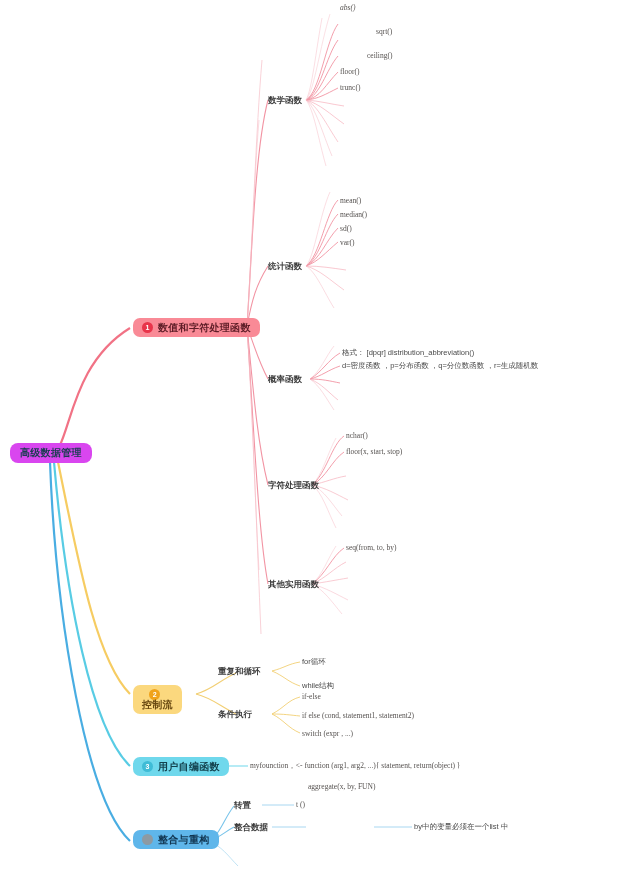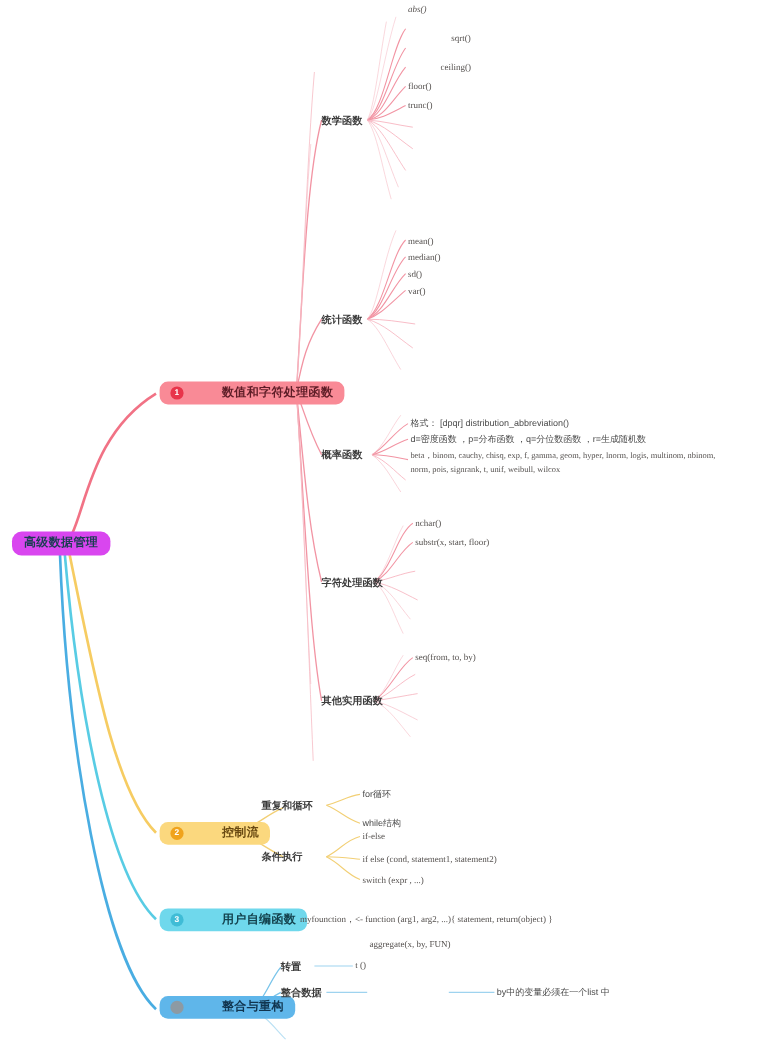--- a/index.html
+++ b/index.html
@@ -33,31 +33,30 @@
   
   .pill {
     display: inline-flex;
     align-items: center;
     border-radius: 7px;
     padding: 4px 9px;
     font-size: 10px;
     font-weight: bold;
     letter-spacing: .3px;
     line-height: 1;
-    gap: 27px;
   }
   .pill-root {
     background: #d946ef;
     color: #1b3d52;
     font-size: 10px;
     padding: 5px 10px;
     border-radius: 8px;
   }
   .pill-b1 { background: #f98a96; color: #5e1d27; }
-  .pill-b2 { background: #fbd87e; color: #6a4a12; }
+  .pill-b2 { background: #fbd87e; color: #6a4a12; flex-direction: column; }
   .pill-b3 { background: #6fd8ec; color: #14434f; }
   .pill-b4 { background: #5fb6ea; color: #10344f; }
 
   .badge {
     display: inline-block;
     width: 11px;
     height: 11px;
     border-radius: 50%;
     margin-right: 5px;
     font-size: 7px;
@@ -210,24 +209,23 @@
   <div class="node txt-leaf" style="left:340px; top:67px;">floor()</div>
   <div class="node txt-leaf" style="left:340px; top:83px;">trunc()</div>
 
   <div class="node txt-leaf" style="left:340px; top:196px;">mean()</div>
   <div class="node txt-leaf" style="left:340px; top:210px;">median()</div>
   <div class="node txt-leaf" style="left:340px; top:224px;">sd()</div>
   <div class="node txt-leaf" style="left:340px; top:238px;">var()</div>
 
   <div class="node txt-mix" style="left:342px; top:348px;">格式： [dpqr] distribution_abbreviation()</div>
   <div class="node txt-mix" style="left:342px; top:361px;">d=密度函数 ，p=分布函数 ，q=分位数函数 ，r=生成随机数</div>
-  <div class="node txt-leaf-wide" style="left:342px; top:375px; width:256px; white-space:normal;">beta，binom, cauchy, chisq, exp, f, gamma, geom, hyper, lnorm, logis, multinom, nbinom, norm, pois, signrank, t, unif, weibull, wilcox</div>
 
   <div class="node txt-leaf" style="left:346px; top:431px;">nchar()</div>
-  <div class="node txt-leaf" style="left:346px; top:447px;">substr(x, start, floor)</div>
+  <div class="node txt-leaf" style="left:346px; top:447px;">floor(x, start, stop)</div>
 
   <div class="node txt-leaf" style="left:346px; top:543px;">seq(from, to, by)</div>
 
   <div class="node" style="left:133px; top:683px;">
     <span class="pill pill-b2">
       <span class="badge badge-2">2</span>
       <span>控制流</span>
     </span>
   </div>
 

